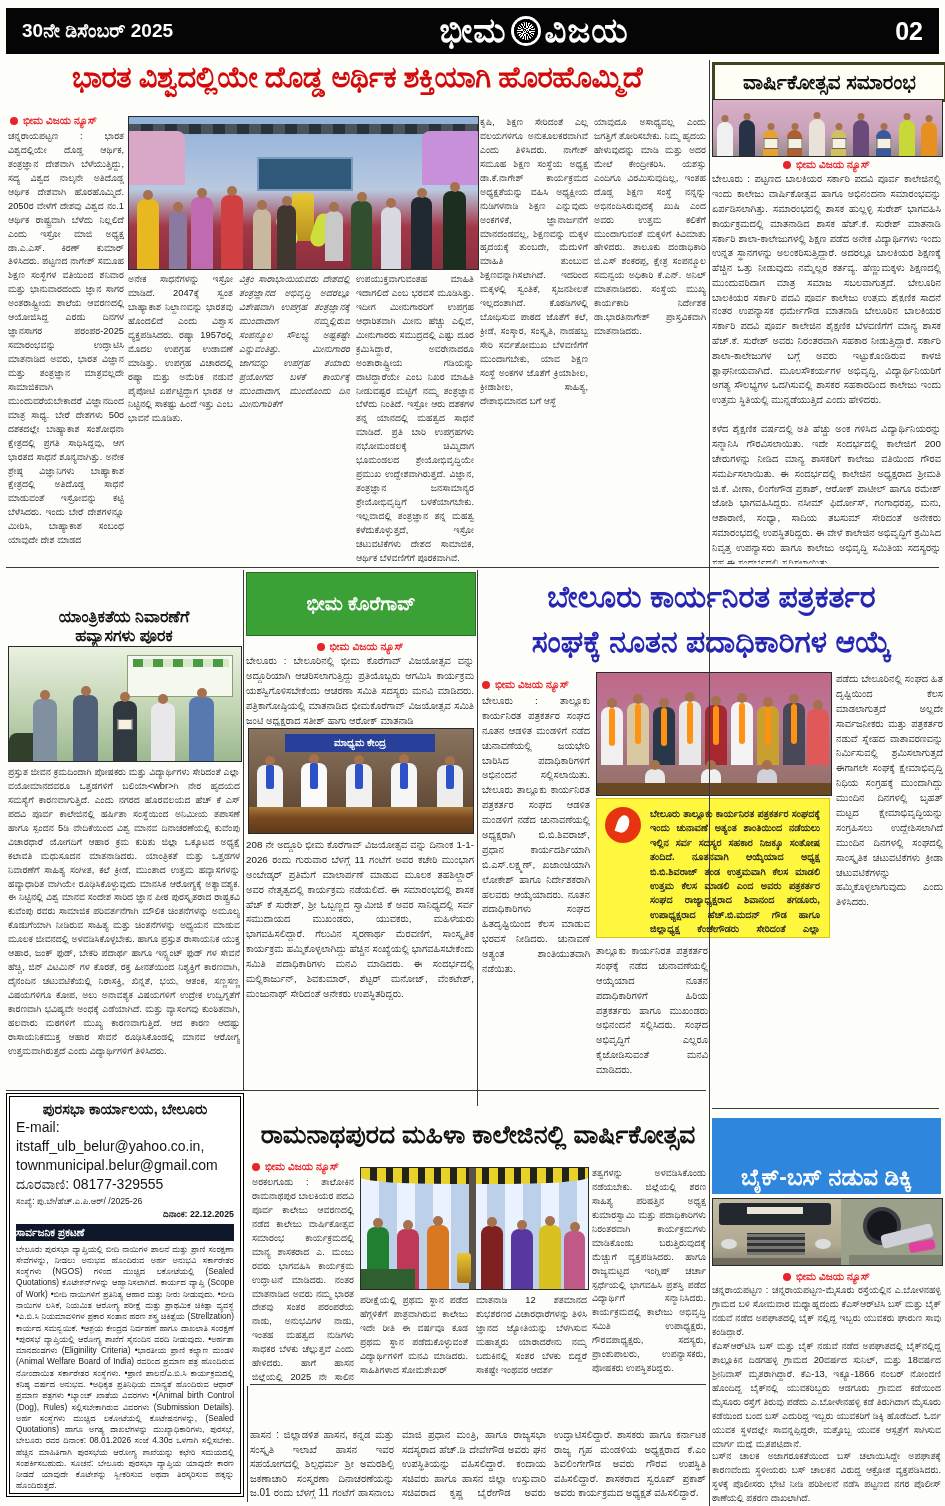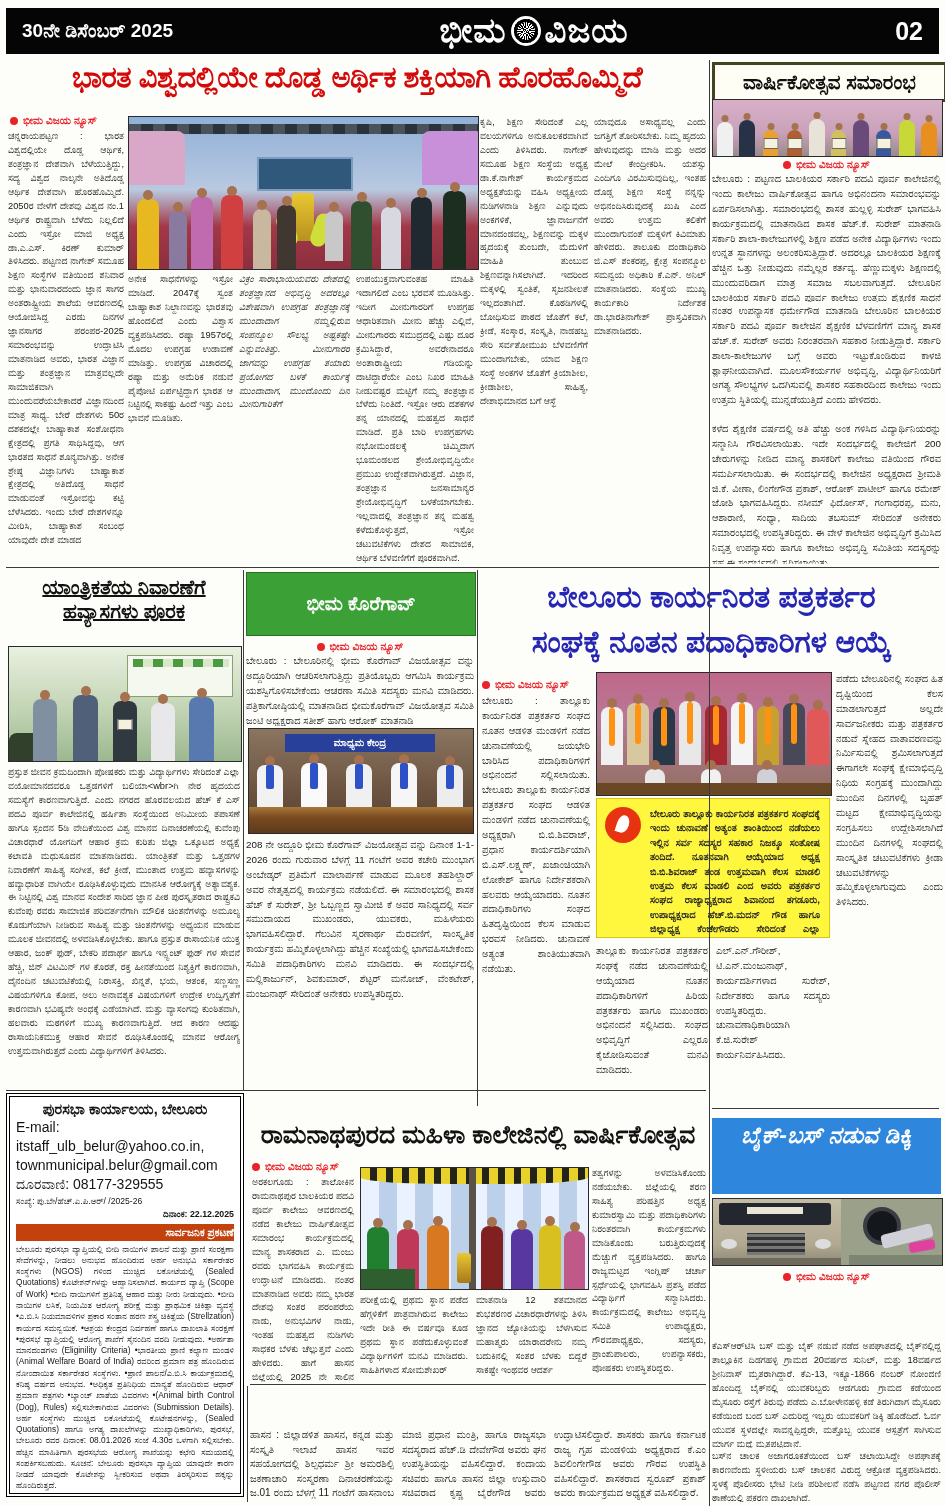--- a/index.html
+++ b/index.html
@@ -19,21 +19,21 @@
   
   .hl{position:absolute;font-weight:800;text-align:center;line-height:1.18;}
   .hl-red{color:#d30a0a;font-size:29px;letter-spacing:-.5px;}
   .hl-black{color:#121212;}
   .hl-blue{color:#2626b4;}
   .box-hl{position:absolute;border:3px solid #44431f;background:#fffef4;color:#111;
           font-weight:800;text-align:center;display:flex;align-items:center;justify-content:center;}
   .green-box{position:absolute;background:#3ba136;color:#fff;font-weight:800;text-align:center;
              display:flex;flex-direction:column;justify-content:center;border:1px solid #23701f;}
   .blue-box{position:absolute;background:#2f86dd;color:#fff;font-weight:800;text-align:center;
-            display:flex;flex-direction:column;justify-content:flex-start;font-style:italic;}
+            display:flex;flex-direction:column;justify-content:flex-end;}
   
   .byline{position:absolute;display:flex;align-items:center;gap:5px;color:#e8232a;font-weight:bold;font-size:10.5px;}
   .byline.center{justify-content:center;}
   .byline .dot{width:8px;height:8px;border-radius:50%;background:#e8232a;flex:0 0 auto;}
   
   .col{position:absolute;text-align:justify;overflow:hidden;color:#161616;}
   .f9{font-size:9.3px;line-height:1.5;}
   .f85{font-size:10px;line-height:1.45;}
   .f10{font-size:9.8px;line-height:1.52;}
   
@@ -55,21 +55,21 @@
                      border-radius:50% 50% 50% 0;transform:rotate(18deg);}
   .quote .qtext{margin-left:44px;font-size:9.6px;font-weight:bold;text-align:justify;line-height:1.5;color:#222;}
   
   .notice{position:absolute;left:6px;top:1093px;width:238px;height:404px;border:1.5px solid #000;
           padding:2px;box-sizing:border-box;background:#fff;}
   .notice-in{border:1.5px solid #000;width:100%;height:100%;box-sizing:border-box;padding:4px 6px;overflow:hidden;}
   .notice-title{font-size:14.5px;font-weight:800;text-align:center;}
   .notice-mail{font-size:14px;text-align:left;line-height:1.35;}
   .notice-refrow{display:flex;justify-content:space-between;font-size:8.6px;margin-top:2px;}
   .notice-date{font-size:8.8px;font-weight:bold;text-align:right;margin-top:2px;}
-  .notice-bar{background:#c2410c;color:#fff;font-weight:bold;font-size:10.5px;text-align:right;
+  .notice-bar{background:#0f172a;color:#fff;font-weight:bold;font-size:10.5px;text-align:left;
               padding:2px 0;margin:4px 0 3px 0;}
   .notice-body{font-size:8.3px;line-height:1.36;text-align:justify;height:248px;overflow:hidden;}
   .notice-sigs{display:flex;justify-content:space-between;font-size:8.8px;font-weight:bold;text-align:center;margin-top:3px;}
   .notice-foot{border-top:1px solid #000;font-size:7.3px;margin-top:3px;padding-top:1px;overflow:hidden;white-space:nowrap;}
   .bannertext{position:absolute;background:#28409a;color:#fff;font-weight:bold;text-align:center;
               display:flex;align-items:center;justify-content:center;}
 </style>
 </head>
 <body>
 
@@ -133,21 +133,21 @@
     <div class="person" style="left:208px;bottom:0;width:16px;height:34px;background:#e8901f;"></div>
   </div>
   <div class="byline center" style="left:712px;top:158px;width:229px;">
     <span class="dot"></span>
     <span>ಭೀಮ ವಿಜಯ ನ್ಯೂಸ್</span>
   </div>
   <div class="col f10" style="left:712px;top:172px;width:229px;height:130px;">ಬೇಲೂರು : ಪಟ್ಟಣದ ಬಾಲಕಿಯರ ಸರ್ಕಾರಿ ಪದವಿ ಪೂರ್ವ ಕಾಲೇಜಿನಲ್ಲಿ ಇಂದು ಕಾಲೇಜು ವಾರ್ಷಿಕೋತ್ಸವ ಹಾಗೂ ಅಭಿನಂದನಾ ಸಮಾರಂಭವನ್ನು ಏರ್ಪಡಿಸಲಾಗಿತ್ತು. ಸಮಾರಂಭದಲ್ಲಿ ಶಾಸಕ ಹುಲ್ಲಳ್ಳಿ ಸುರೇಶ್ ಭಾಗವಹಿಸಿ ಕಾರ್ಯಕ್ರಮದಲ್ಲಿ ಮಾತನಾಡಿದ ಶಾಸಕ ಹೆಚ್.ಕೆ. ಸುರೇಶ್ ಮಾತನಾಡಿ ಸರ್ಕಾರಿ ಶಾಲಾ-ಕಾಲೇಜುಗಳಲ್ಲಿ ಶಿಕ್ಷಣ ಪಡೆದ ಅನೇಕ ವಿದ್ಯಾರ್ಥಿಗಳು ಇಂದು ಉನ್ನತ ಸ್ಥಾನಗಳನ್ನು ಅಲಂಕರಿಸುತ್ತಿದ್ದಾರೆ. ಅದರಲ್ಲೂ ಬಾಲಕಿಯರ ಶಿಕ್ಷಣಕ್ಕೆ ಹೆಚ್ಚಿನ ಒತ್ತು ನೀಡುವುದು ನಮ್ಮೆಲ್ಲರ ಕರ್ತವ್ಯ. ಹೆಣ್ಣುಮಕ್ಕಳು ಶಿಕ್ಷಣದಲ್ಲಿ ಮುಂದುವರಿದಾಗ ಮಾತ್ರ ಸಮಾಜ ಸಬಲವಾಗುತ್ತದೆ. ಬೇಲೂರಿನ ಬಾಲಕಿಯರ ಸರ್ಕಾರಿ ಪದವಿ ಪೂರ್ವ ಕಾಲೇಜು ಉತ್ತಮ ಶೈಕ್ಷಣಿಕ ಸಾಧನೆ ಮಾಡುತ್ತಿರುವುದು ಹೆಮ್ಮೆಯ ವಿಚಾರ. ಇಲ್ಲಿ ಅತಿ ಹೆಚ್ಚು ಅಂಕ ಗಳಿಸಿದ ವಿದ್ಯಾರ್ಥಿನಿಯರು ಮುಂದಿನ ದಿನಗಳಲ್ಲಿ ಇನ್ನಷ್ಟು ಎತ್ತರಕ್ಕೆ ಬರಬೇಕು. ಅವರ ಸಾಧನೆ ಇತರ ವಿದ್ಯಾರ್ಥಿಗಳಿಗೆ ಪ್ರೇರಣೆಯಾಗಲಿ ಎಂದರು.</div>
   <div class="col f10" style="left:712px;top:304px;width:229px;height:116px;">ನಂತರ ಉಪನ್ಯಾಸಕ ಧರ್ಮೇಗೌಡ ಮಾತನಾಡಿ ಬೇಲೂರಿನ ಬಾಲಕಿಯರ ಸರ್ಕಾರಿ ಪದವಿ ಪೂರ್ವ ಕಾಲೇಜಿನ ಶೈಕ್ಷಣಿಕ ಬೆಳವಣಿಗೆಗೆ ಮಾನ್ಯ ಶಾಸಕ ಹೆಚ್.ಕೆ. ಸುರೇಶ್ ಅವರು ನಿರಂತರವಾಗಿ ಸಹಕಾರ ನೀಡುತ್ತಿದ್ದಾರೆ. ಸರ್ಕಾರಿ ಶಾಲಾ-ಕಾಲೇಜುಗಳ ಬಗ್ಗೆ ಅವರು ಇಟ್ಟುಕೊಂಡಿರುವ ಕಾಳಜಿ ಶ್ಲಾಘನೀಯವಾಗಿದೆ. ಮೂಲಸೌಕರ್ಯಗಳ ಅಭಿವೃದ್ಧಿ, ವಿದ್ಯಾರ್ಥಿನಿಯರಿಗೆ ಅಗತ್ಯ ಸೌಲಭ್ಯಗಳ ಒದಗಿಸುವಲ್ಲಿ ಶಾಸಕರ ಸಹಕಾರದಿಂದ ಕಾಲೇಜು ಇಂದು ಉತ್ತಮ ಸ್ಥಿತಿಯಲ್ಲಿ ಮುನ್ನಡೆಯುತ್ತಿದೆ ಎಂದು ಹೇಳಿದರು.</div>
   <div class="col f10" style="left:712px;top:422px;width:229px;height:142px;">ಕಳೆದ ಶೈಕ್ಷಣಿಕ ವರ್ಷದಲ್ಲಿ ಅತಿ ಹೆಚ್ಚು ಅಂಕ ಗಳಿಸಿದ ವಿದ್ಯಾರ್ಥಿನಿಯರನ್ನು ಸನ್ಮಾನಿಸಿ ಗೌರವಿಸಲಾಯಿತು. ಇದೇ ಸಂದರ್ಭದಲ್ಲಿ ಕಾಲೇಜಿಗೆ 200 ಚೇರುಗಳನ್ನು ನೀಡಿದ ಮಾನ್ಯ ಶಾಸಕರಿಗೆ ಕಾಲೇಜು ವತಿಯಿಂದ ಗೌರವ ಸಮರ್ಪಿಸಲಾಯಿತು. ಈ ಸಂದರ್ಭದಲ್ಲಿ ಕಾಲೇಜಿನ ಅಧ್ಯಕ್ಷರಾದ ಶ್ರೀಮತಿ ಜಿ.ಕೆ. ವೀಣಾ, ಲಿಂಗೇಗೌಡ ಪ್ರಕಾಶ್, ಆರೋಕ್ ಪಾಟೀಲ್ ಹಾಗೂ ರಮೇಶ್ ಜೋಶಿ ಭಾಗವಹಿಸಿದ್ದರು. ನಸೀಮ್ ಫಿರ್ದೋಸ್, ಗಂಗಾಧರಪ್ಪ, ಮನು, ಆಶಾರಾಣಿ, ಸಂಧ್ಯಾ, ಸಾದಿಯ ತಬಸುಮ್ ಸೇರಿದಂತೆ ಅನೇಕರು ಸಮಾರಂಭದಲ್ಲಿ ಉಪಸ್ಥಿತರಿದ್ದರು. ಈ ವೇಳೆ ಕಾಲೇಜಿನ ಅಭಿವೃದ್ಧಿಗೆ ಶ್ರಮಿಸಿದ ನಿವೃತ್ತ ಉಪನ್ಯಾಸರು ಹಾಗೂ ಕಾಲೇಜು ಅಭಿವೃದ್ಧಿ ಸಮಿತಿಯ ಸದಸ್ಯರನ್ನು ಸಹ ಈ ಸಂದರ್ಭದಲ್ಲಿ ಸ್ಮರಿಸಲಾಯಿತು.</div>
 
-  <div class="hl hl-black" style="left:8px;top:576px;width:232px;font-size:20px;text-decoration:underline;">
+  <div class="hl hl-black" style="left:8px;top:608px;width:232px;font-size:16px;">
     <div>ಯಾಂತ್ರಿಕತೆಯ ನಿವಾರಣೆಗೆ</div>
     <div>ಹವ್ಯಾಸಗಳು ಪೂರಕ</div>
   </div>
   <div class="photo" style="left:8px;top:646px;width:232px;height:114px;background:linear-gradient(180deg,#e9f0e0 0%,#c2d4b4 55%,#9cb890 100%);">
     <div class="abs" style="right:8px;top:8px;width:104px;height:40px;background:#f4f8ee;border:1px solid #8aa070;"></div>
     <div class="abs" style="right:12px;top:12px;width:96px;height:8px;background:repeating-linear-gradient(90deg,#4a9a40 0 10px,#d8e8c8 10px 20px);"></div>
     <div class="abs" style="left:0;bottom:0;width:40px;height:28px;background:#30402a;border-radius:8px 8px 0 0;"></div>
     <div class="person" style="left:24px;bottom:0;width:24px;height:62px;background:#8090a0;"></div>
     <div class="person" style="left:64px;bottom:0;width:25px;height:66px;background:#506078;"></div>
     <div class="person cert" style="left:104px;bottom:0;width:24px;height:60px;background:#303840;"></div>
@@ -157,21 +157,21 @@
   <div class="col f9" style="left:8px;top:766px;width:232px;height:322px;">ಪ್ರಸ್ತುತ ಜೀವನ ಕ್ರಮದಿಂದಾಗಿ ಪೋಷಕರು ಮತ್ತು ವಿದ್ಯಾರ್ಥಿಗಳು ಸೇರಿದಂತೆ ಎಲ್ಲಾ ವಯೋಮಾನದವರೂ ಒತ್ತಡಗಳಿಗೆ ಬಲಿಯಾ&lt;wbr&gt;ಗಿ ನೇರ ಹೃದಯದ ಸಮಸ್ಯೆಗೆ ಕಾರಣವಾಗುತ್ತಿದೆ. ಎಂದು ನಗರದ ಹೊರವಲಯದ ಹೆಚ್ ಕೆ ಎಸ್ ಪದವಿ ಪೂರ್ವ ಕಾಲೇಜಿನಲ್ಲಿ ಹರ್ಷಿತಾ ಸಂಸ್ಥೆಯಿಂದ ಅನಿಮೀಯ ತಪಾಸಣೆ ಹಾಗೂ ಸ್ಪಂದನ 5ಡಿ ವೇದಿಕೆಯಿಂದ ವಿಶ್ವ ಮಾನವ ದಿನಾಚರಣೆಯಲ್ಲಿ ಕುವೆಂಪು ವಿಚಾರಧಾರೆ ಯೋಗದಿಗೆ ಆಹಾರ ಕ್ರಮ ಕುರಿತು ಜಿಲ್ಲಾ ಒಕ್ಕೂಟದ ಅಧ್ಯಕ್ಷೆ ಕಲಾವತಿ ಮಧುಸೂದನ ಮಾತನಾಡಿದರು. ಯಾಂತ್ರಿಕತೆ ಮತ್ತು ಒತ್ತಡಗಳ ನಿವಾರಣೆಗೆ ಸಾಹಿತ್ಯ ಸಂಗೀತ, ಕಲೆ ಕ್ರೀಡೆ, ಮುಂತಾದ ಉತ್ತಮ ಹವ್ಯಾಸಗಳನ್ನು ಹವ್ಯಾಧಾರಿತ ವಾಗಿಯೇ ರೂಢಿಸಿಕೊಳ್ಳುವುದು ಮಾನಸಿಕ ಆರೋಗ್ಯಕ್ಕೆ ಅತ್ಯಾವಶ್ಯಕ. ಈ ನಿಟ್ಟಿನಲ್ಲಿ ವಿಶ್ವ ಮಾನವ ಸಂದೇಶ ಸಾರಿದ ಜ್ಞಾನ ಪೀಠ ಪುರಸ್ಕೃತರಾದ ರಾಷ್ಟ್ರಕವಿ ಕುವೆಂಪು ರವರು ಸಾಮಾಜಿಕ ಪರಿವರ್ತನೆಗಾಗಿ ಮೌಲಿಕ ಚಿಂತನೆಗಳನ್ನು ಅಮೂಲ್ಯ ಕೊಡುಗೆಯಾಗಿ ನೀಡಿರುವ ಸಾಹಿತ್ಯ ಮತ್ತು ಚಿಂತನೆಗಳನ್ನು ಅಧ್ಯಯನ ಮಾಡುವ ಮೂಲಕ ಜೀವನದಲ್ಲಿ ಅಳವಡಿಸಿಕೊಳ್ಳಬೇಕು. ಹಾಗೂ ಪ್ರಸ್ತುತ ರಾಸಾಯನಿಕ ಯುಕ್ತ ಆಹಾರ, ಜಂಕ್ ಫುಡ್, ಬೇಕರಿ ಪದಾರ್ಥ ಹಾಗೂ ಇನ್ಸ್ಟಂಟ್ ಫುಡ್ ಗಳ ಸೇವನೆ ಹೆಚ್ಚಿ, ಜಿನ್ ವಿಟಮಿನ್ ಗಳ ಕೊರತೆ, ರಕ್ತ ಹೀನತೆಯಿಂದ ನಿಶ್ಯಕ್ತಿಗೆ ಕಾರಣವಾಗಿ, ದೈನಂದಿನ ಚಟುವಟಿಕೆಯಲ್ಲಿ ನಿರಾಸಕ್ತಿ, ಖಿನ್ನತೆ, ಭಯ, ಆತಂಕ, ಸಣ್ಣಸಣ್ಣ ವಿಷಯಗಳಿಗೂ ಕೋಪ, ಅಲು ಅನಾವಶ್ಯಕ ವಿಷಯಗಳಿಗೆ ಉದ್ರೇಕ ಉದ್ವಿಗ್ನತೆಗೆ ಕಾರಣವಾಗಿ ಭವಿಷ್ಯವೇ ಅಂಧಕ್ಕೆ ಎಡೆಯಾಗಿದೆ. ಮತ್ತು ವ್ಯಾಸಂಗವು ಕುಂಠಿತವಾಗಿ, ಹಲವಾರು ಮಠಗಳಿಗೆ ಮುಖ್ಯ ಕಾರಣವಾಗುತ್ತಿದೆ. ಆದ ಕಾರಣ ಆದಷ್ಟು ರಾಸಾಯನಿಕಮುಕ್ತ ಆಹಾರ ಸೇವನೆ ರೂಢಿಸಿಕೊಂಡಲ್ಲಿ ಮಾನವ ಆರೋಗ್ಯ ಉತ್ತಮವಾಗಿರುತ್ತದೆ ಎಂದು ವಿದ್ಯಾರ್ಥಿಗಳಿಗೆ ತಿಳಿಸಿದರು.</div>
 
   <div class="green-box" style="left:246px;top:572px;width:228px;height:62px;font-size:19px;line-height:1.35;">
     <div>ಭೀಮ ಕೊರೆಗಾವ್</div>
   </div>
   <div class="byline center" style="left:246px;top:640px;width:228px;">
     <span class="dot"></span>
     <span>ಭೀಮ ವಿಜಯ ನ್ಯೂಸ್</span>
   </div>
   <div class="col f10" style="left:246px;top:654px;width:228px;height:72px;">ಬೇಲೂರು : ಬೇಲೂರಿನಲ್ಲಿ ಭೀಮ ಕೊರೆಗಾವ್ ವಿಜಯೋತ್ಸವ ವನ್ನು ಅದ್ದೂರಿಯಾಗಿ ಆಚರಿಸಲಾಗುತ್ತಿದ್ದು ಪ್ರತಿಯೊಬ್ಬರು ಆಗಮಿಸಿ ಕಾರ್ಯಕ್ರಮ ಯಶಸ್ವಿಗೊಳಿಸಬೇಕೆಂದು ಆಚರಣಾ ಸಮಿತಿ ಸದಸ್ಯರು ಮನವಿ ಮಾಡಿದರು. ಪತ್ರಿಕಾಗೋಷ್ಠಿಯಲ್ಲಿ ಮಾತನಾಡಿದ ಭೀಮಕೊರೆಗಾವ್ ವಿಜಯೋತ್ಸವ ಸಮಿತಿ ಜಂಟಿ ಅಧ್ಯಕ್ಷರಾದ ಸತೀಶ್ ಹಾಗು ಆರೋಕ್ ಮಾತನಾಡಿ</div>
-  <div class="photo" style="left:248px;top:728px;width:224px;height:104px;background:linear-gradient(180deg,#8a7560 0%,#6b5340 60%,#54402e 100%);">
+  <div class="photo" style="left:248px;top:728px;width:224px;height:104px;background:linear-gradient(180deg,#8a7560 0%,#6b5340 60%,#54402e 100%);font-family:Liberation Serif, serif;">
     <div class="bannertext" style="left:36px;top:5px;width:150px;height:18px;font-size:10px;">ಮಾಧ್ಯಮ ಕೇಂದ್ರ</div>
     <div class="person scarf" style="left:8px;bottom:26px;width:26px;height:42px;background:#f2f2f2;"></div>
     <div class="person scarf" style="left:52px;bottom:26px;width:26px;height:44px;background:#fafafa;"></div>
     <div class="person scarf" style="left:97px;bottom:26px;width:26px;height:43px;background:#f0f0f0;"></div>
     <div class="person scarf" style="left:142px;bottom:26px;width:26px;height:44px;background:#f6f6f6;"></div>
     <div class="person scarf" style="left:188px;bottom:26px;width:26px;height:42px;background:#ededed;"></div>
     <div class="abs" style="left:0;bottom:0;width:100%;height:26px;background:linear-gradient(180deg,#a87838 0%,#7a4a22 40%,#5e3a1a 100%);"></div>
   </div>
   <div class="col f10" style="left:246px;top:838px;width:228px;height:250px;">208 ನೇ ಅದ್ದೂರಿ ಭೀಮ ಕೊರೆಗಾವ್ ವಿಜಯೋತ್ಸವ ವನ್ನು ದಿನಾಂಕ 1-1-2026 ರಂದು ಗುರುವಾರ ಬೆಳಗ್ಗೆ 11 ಗಂಟೆಗೆ ಅವರ ಕಚೇರಿ ಮುಂಭಾಗ ಅಂಬೇಡ್ಕರ್ ಪ್ರತಿಮೆಗೆ ಮಾಲಾರ್ಪಣೆ ಮಾಡುವ ಮೂಲಕ ತಹಶಿಲ್ದಾರ್ ಅವರ ನೇತೃತ್ವದಲ್ಲಿ ಕಾರ್ಯಕ್ರಮ ನಡೆಯಲಿದೆ. ಈ ಸಮಾರಂಭದಲ್ಲಿ ಶಾಸಕ ಹೆಚ್ ಕೆ ಸುರೇಶ್, ಶ್ರೀ ಓಬ್ಬಣ್ಣದ ಸ್ವಾಮೀಜಿ ಕೆ ಅವರ ಸಾನಿಧ್ಯದಲ್ಲಿ ಸರ್ವ ಸಮುದಾಯದ ಮುಖಂಡರು, ಯುವಕರು, ಮಹಿಳೆಯರು ಭಾಗವಹಿಸಲಿದ್ದಾರೆ. ಗೆಲುವಿನ ಸ್ಮರಣಾರ್ಥ ಮೆರವಣಿಗೆ, ಸಾಂಸ್ಕೃತಿಕ ಕಾರ್ಯಕ್ರಮ ಹಮ್ಮಿಕೊಳ್ಳಲಾಗಿದ್ದು ಹೆಚ್ಚಿನ ಸಂಖ್ಯೆಯಲ್ಲಿ ಭಾಗವಹಿಸಬೇಕೆಂದು ಸಮಿತಿ ಪದಾಧಿಕಾರಿಗಳು ಮನವಿ ಮಾಡಿದರು. ಈ ಸಂದರ್ಭದಲ್ಲಿ ಮಲ್ಲಿಕಾರ್ಜುನ್, ಶಿವಕುಮಾರ್, ಶೆಟ್ಟರ್ ಮನೋಜ್, ವೆಂಕಟೇಶ್, ಮಂಜುನಾಥ್ ಸೇರಿದಂತೆ ಅನೇಕರು ಉಪಸ್ಥಿತರಿದ್ದರು.</div>
 
@@ -201,21 +201,20 @@
   </div>
   <div class="col f10" style="left:836px;top:672px;width:107px;height:432px;">ಪಡೆದು ಬೇಲೂರಿನಲ್ಲಿ ಸಂಘದ ಹಿತ ದೃಷ್ಟಿಯಿಂದ ಕೆಲಸ ಮಾಡಲಾಗುತ್ತದೆ ಅಲ್ಲದೇ ಸಾರ್ವಜನೀಕರು ಮತ್ತು ಪತ್ರಕರ್ತರ ನಡುವೆ ಸ್ನೇಹದ ವಾತಾವರಣವನ್ನು ನಿರ್ಮಿಸುವಲ್ಲಿ ಶ್ರಮಿಸಲಾಗುತ್ತದೆ ಈಗಾಗಲೇ ಸಂಘಕ್ಕೆ ಕ್ಷೇಮಾಭಿವೃದ್ಧಿ ನಿಧಿಯ ಸಂಗ್ರಹಕ್ಕೆ ಮುಂದಾಗಿದ್ದು ಮುಂದಿನ ದಿನಗಳಲ್ಲಿ ಬೃಹತ್ ಮಟ್ಟದ ಕ್ಷೇಮಾಭಿವೃದ್ಧಿಯನ್ನು ಸಂಗ್ರಹಿಸಲು ಉದ್ದೇಶಿಸಲಾಗಿದೆ ಮುಂದಿನ ದಿನಗಳಲ್ಲಿ ಸಂಘದಲ್ಲಿ ಸಾಂಸ್ಕೃತಿಕ ಚಟುವಟಿಕೆಗಳು ಕ್ರೀಡಾ ಚಟುವಟಿಕೆಗಳನ್ನು ಹಮ್ಮಿಕೊಳ್ಳಲಾಗುವುದು ಎಂದು ತಿಳಿಸಿದರು.</div>
   <div class="quote" style="left:596px;top:798px;width:234px;height:140px;">
     <div class="qmark">
         <span></span>
       </div>
     <div class="qtext">ಬೇಲೂರು ತಾಲ್ಲೂಕು ಕಾರ್ಯನಿರತ ಪತ್ರಕರ್ತರ ಸಂಘದಕ್ಕೆ ಇಂದು ಚುನಾವಣೆ ಅತ್ಯಂತ ಶಾಂತಿಯಿಂದ ನಡೆಯಲು ಇಲ್ಲಿನ ಸರ್ವ ಸದಸ್ಯರ ಸಹಕಾರ ನಿಜಕ್ಕೂ ಸಂತೋಷ ತಂದಿದೆ. ನೂತನವಾಗಿ ಆಯ್ಕೆಯಾದ ಅಧ್ಯಕ್ಷ ಬಿ.ಬಿ.ಶಿವರಾಜ್ ತಂಡ ಉತ್ತಮವಾಗಿ ಕೆಲಸ ಮಾಡಲಿ ಉತ್ತಮ ಕೆಲಸ ಮಾಡಲಿ ಎಂದ ಅವರು ಪತ್ರಕರ್ತರ ಸಂಘದ ರಾಜ್ಯಾಧ್ಯಕ್ಷರಾದ ಶಿವಾನಂದ ತಗಡೂರು, ಉಪಾಧ್ಯಕ್ಷರಾದ ಹೆಚ್.ಬಿ.ಮದನ್ ಗೌಡ ಹಾಗೂ ಜಿಲ್ಲಾಧ್ಯಕ್ಷ ಕೆಂಚೇಗೌಡರು ಸೇರಿದಂತೆ ಎಲ್ಲಾ ಪದಾಧಿಕಾರಿಗಳಿಗೆ ವಂದನೆ ಸಲ್ಲಿಸಿದರು.</div>
 
   </div>
   <div class="col f10" style="left:596px;top:944px;width:112px;height:158px;">ತಾಲ್ಲೂಕು ಕಾರ್ಯನಿರತ ಪತ್ರಕರ್ತರ ಸಂಘಕ್ಕೆ ನಡೆದ ಚುನಾವಣೆಯಲ್ಲಿ ಆಯ್ಕೆಯಾದ ನೂತನ ಪದಾಧಿಕಾರಿಗಳಿಗೆ ಹಿರಿಯ ಪತ್ರಕರ್ತರು ಹಾಗೂ ಮುಖಂಡರು ಅಭಿನಂದನೆ ಸಲ್ಲಿಸಿದರು. ಸಂಘದ ಅಭಿವೃದ್ಧಿಗೆ ಎಲ್ಲರೂ ಕೈಜೋಡಿಸುವಂತೆ ಮನವಿ ಮಾಡಿದರು.</div>
-  <div class="col f10" style="left:716px;top:944px;width:114px;height:158px;">ಎಲ್.ಎನ್.ಗೌರೀಶ್, ಟಿ.ಎನ್.ಮಂಜುನಾಥ್, ಕಾರ್ಯದರ್ಶಿಗಳಾದ ಸುರೇಶ್, ನಿರ್ದೇಶಕರು ಹಾಗೂ ಸದಸ್ಯರು ಉಪಸ್ಥಿತರಿದ್ದರು. ಚುನಾವಣಾಧಿಕಾರಿಯಾಗಿ ಕೆ.ಜಿ.ಸುರೇಶ್ ಕಾರ್ಯನಿರ್ವಹಿಸಿದರು.</div>
 
   <div class="notice">
     <div class="notice-in">
       <div class="notice-title">ಪುರಸಭಾ ಕಾರ್ಯಾಲಯ, ಬೇಲೂರು</div>
       <div class="notice-mail">E-mail: itstaff_ulb_belur@yahoo.co.in,</div>
       <div class="notice-mail">townmunicipal.belur@gmail.com ದೂರವಾಣಿ: 08177-329555</div>
       <div class="notice-refrow">
         <span>ಸಂಖ್ಯೆ: ಪು.ಬೇ/ಹೆಚ್.ಎ.ಪಿ.ಆರ್/    /2025-26</span>
       </div>
       <div class="notice-date">ದಿನಾಂಕ: 22.12.2025</div>
@@ -271,20 +270,21 @@
     <div class="abs" style="left:0;bottom:0;width:128px;height:7px;background:#6e6a5c;"></div>
     <div class="abs" style="left:150px;top:8px;width:30px;height:30px;border-radius:50%;background:#14181c;border:4px solid #3a3e44;"></div>
     <div class="abs" style="left:168px;top:30px;width:52px;height:14px;background:#d0d0d8;transform:rotate(-14deg);border-radius:4px;"></div>
     <div class="abs" style="left:196px;top:42px;width:26px;height:10px;background:#e040a0;transform:rotate(-10deg);border-radius:3px;"></div>
     <div class="abs" style="left:136px;bottom:0;width:93px;height:10px;background:#7d8472;"></div>
   </div>
   <div class="byline center" style="left:712px;top:1270px;width:229px;">
     <span class="dot"></span>
     <span>ಭೀಮ ವಿಜಯ ನ್ಯೂಸ್</span>
   </div>
+  <div class="col f9" style="left:712px;top:1284px;width:229px;height:54px;">ಚನ್ನರಾಯಪಟ್ಟಣ : ಚನ್ನರಾಯಪಟ್ಟಣ-ಮೈಸೂರು ರಸ್ತೆಯಲ್ಲಿನ ಎ.ಬೋಳನಹಳ್ಳಿ ಗ್ರಾಮದ ಬಳಿ ಸೋಮವಾರ ಮಧ್ಯಾಹ್ನದಂದು ಕೆಎಸ್ಆರ್‌ಟಿಸಿ ಬಸ್ ಮತ್ತು ಬೈಕ್ ನಡುವೆ ನಡೆದ ಅಪಘಾತದಲ್ಲಿ ಬೈಕ್ ನಲ್ಲಿದ್ದ ಇಬ್ಬರು ಯುವಕರು ಘಾರುಣ ಸಾವು ಕಂಡಿದ್ದಾರೆ.</div>
   <div class="col f9" style="left:712px;top:1340px;width:229px;height:108px;">ಕೆಎಸ್ಆರ್‌ಟಿಸಿ ಬಸ್ ಮತ್ತು ಬೈಕ್ ನಡುವೆ ನಡೆದ ಅಪಘಾತದಲ್ಲಿ ಬೈಕ್‌ನಲ್ಲಿದ್ದ ತಾಲ್ಲೂಕಿನ ದಿಡಗಹಳ್ಳಿ ಗ್ರಾಮದ 20ವರ್ಷದ ಸುನಿಲ್, ಮತ್ತು 18ವರ್ಷದ ಶ್ರೀನಿವಾಸ್ ಮೃತರಾಗಿದ್ದಾರೆ. ಕೆಎ-13, ಇಕ್ಯೂ-1866 ನಂಬರ್ ನೋಂದಣಿ ಹೊಂದಿದ್ದ ಬೈಕ್‌ನಲ್ಲಿ ಯುವಕರಿಬ್ಬರು ಆಡಗೂರು ಗ್ರಾಮದ ಕಡೆಯಿಂದ ಮೈಸೂರು ರಸ್ತೆಗೆ ತಿರುವು ಪಡೆದು ಎ.ಬೋಳೇನಹಳ್ಳಿ ಕಡೆ ತಿರುಗಿದಾಗ ಮೈಸೂರು ಕಡೆಯಿಂದ ಬಂದ ಬಸ್ ಎದುರಿದ್ದ ಇಬ್ಬರು ಯುವಕರಿಗೆ ಡಿಕ್ಕಿ ಹೊಡೆದಿದೆ. ಓರ್ವ ಯುವಕ ಸ್ಥಳದಲ್ಲೇ ಸಾವನ್ನಪ್ಪಿದ್ದರೇ, ಮತ್ತೊಬ್ಬ ಯುವಕ ಆಸ್ಪತ್ರೆಗೆ ಸಾಗಿಸುವ ಮಾರ್ಗ ಮಧ್ಯೆ ಮೃತಪಟ್ಟಿದ್ದಾನೆ.</div>
   <div class="col f9" style="left:712px;top:1450px;width:229px;height:52px;">ಬಸ್‌ನ ಚಾಲಕ ಅಜಾಗರೂಕತೆಯಿಂದ ಬಸ್ ಚಲಾಯಿಸಿದ್ದೇ ಅಪಘಾತಕ್ಕೆ ಕಾರಣವೆಂದು ಸ್ಥಳೀಯರು ಬಸ್ ಚಾಲಕನ ವಿರುದ್ಧ ಆಕ್ರೋಶ ವ್ಯಕ್ತಪಡಿಸಿದರು. ಸ್ಥಳಕ್ಕೆ ಪೊಲೀಸರು ಭೇಟಿ ನೀಡಿ ಪರಿಶೀಲನೆ ನಡೆಸಿ ಪಟ್ಟಣದ ನಗರ ಪೊಲೀಸ್ ಠಾಣೆಯಲ್ಲಿ ಪ್ರಕರಣ ದಾಖಲಾಗಿದೆ.</div>
 
   <div class="col f85" style="left:250px;top:1428px;width:144px;height:74px;">ಹಾಸನ : ಜಿಲ್ಲಾಡಳಿತ ಹಾಸನ, ಕನ್ನಡ ಮತ್ತು ಸಂಸ್ಕೃತಿ ಇಲಾಖೆ ಹಾಸನ ಇವರ ಸಹಯೋಗದಲ್ಲಿ ಶಿಲ್ಪಧರ್ಮ ಶ್ರೀ ಅಮರಶಿಲ್ಪಿ ಜಕಣಾಚಾರಿ ಸಂಸ್ಮರಣಾ ದಿನಾಚರಣೆಯನ್ನು ಜ.01 ರಂದು ಬೆಳಗ್ಗೆ 11 ಗಂಟೆಗೆ ಹಾಸನಾಂಬ ಕಲಾಕ್ಷೇತ್ರದಲ್ಲಿ ಆಯೋಜಿಸಲಾಗಿದೆ.</div>
   <div class="col f85" style="left:402px;top:1428px;width:144px;height:74px;">ಮಾಜಿ ಪ್ರಧಾನ ಮಂತ್ರಿ, ಹಾಗೂ ರಾಜ್ಯಸಭಾ ಸದಸ್ಯರಾದ ಹೆಚ್.ಡಿ ದೇವೇಗೌಡ ಅವರು ಘನ ಉಪಸ್ಥಿತಿಯನ್ನು ವಹಿಸಲಿದ್ದಾರೆ. ಕಂದಾಯ ಸಚಿವರು ಹಾಗೂ ಹಾಸನ ಜಿಲ್ಲಾ ಉಸ್ತುವಾರಿ ಸಚಿವರಾದ ಕೃಷ್ಣ ಬೈರೇಗೌಡ ಅವರು ಕಾರ್ಯಕ್ರಮವನ್ನು</div>
   <div class="col f85" style="left:554px;top:1428px;width:152px;height:74px;">ಉದ್ಘಾಟಿಸಲಿದ್ದಾರೆ. ಶಾಸಕರು ಹಾಗೂ ಕರ್ನಾಟಕ ರಾಜ್ಯ ಗೃಹ ಮಂಡಳಿಯ ಅಧ್ಯಕ್ಷರಾದ ಕೆ.ಎಂ ಶಿವಲಿಂಗೇಗೌಡ ಅವರು ಗೌರವ ಉಪಸ್ಥಿತಿ ವಹಿಸಲಿದ್ದಾರೆ. ಶಾಸಕರಾದ ಸ್ವರೂಪ್ ಪ್ರಕಾಶ್ ಅವರು ಕಾರ್ಯಕ್ರಮದ ಅಧ್ಯಕ್ಷತೆ ವಹಿಸಲಿದ್ದಾರೆ.</div>
 
   <div class="vrule" style="left:709px;top:60px;height:1446px;"></div>
   <div class="vrule" style="left:243px;top:570px;height:520px;"></div>
   <div class="vrule" style="left:477px;top:570px;height:536px;"></div>

